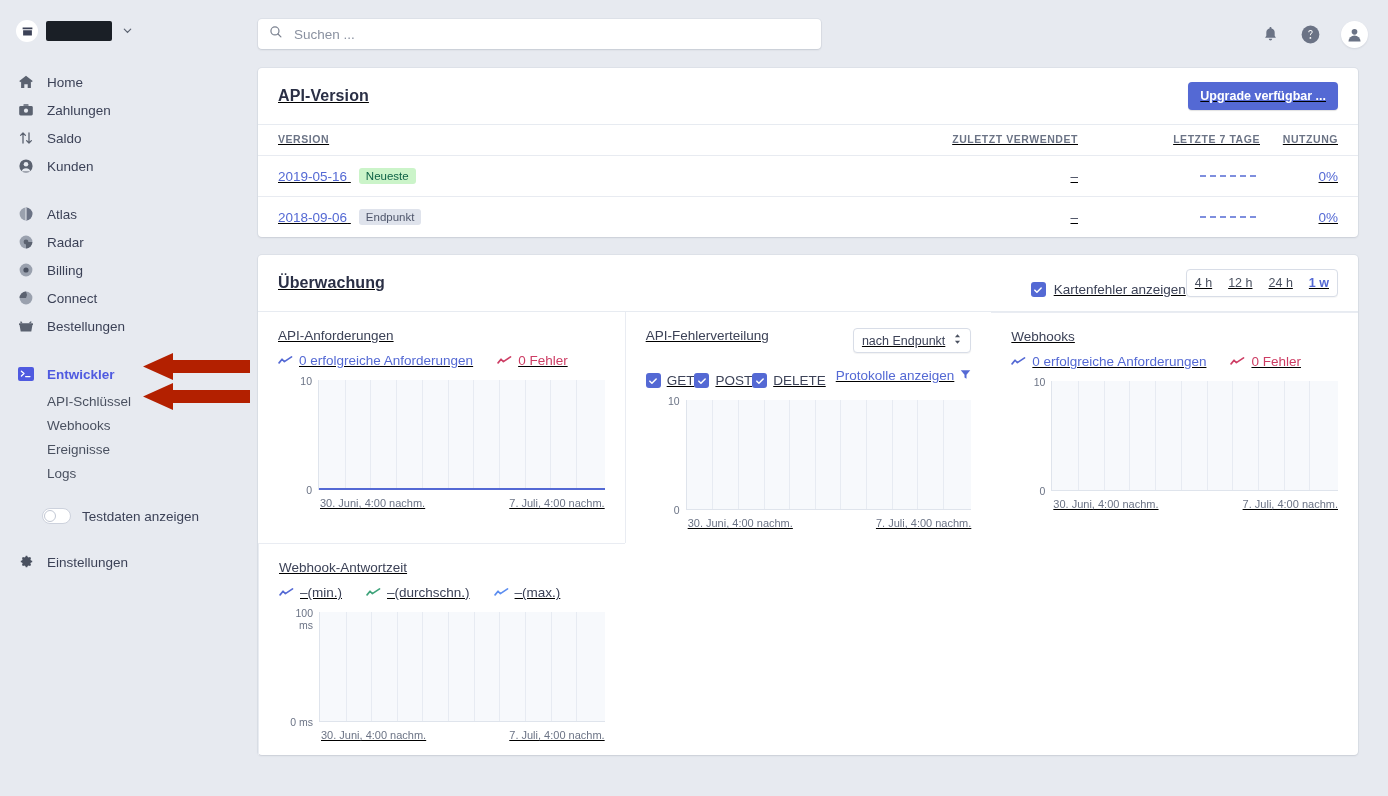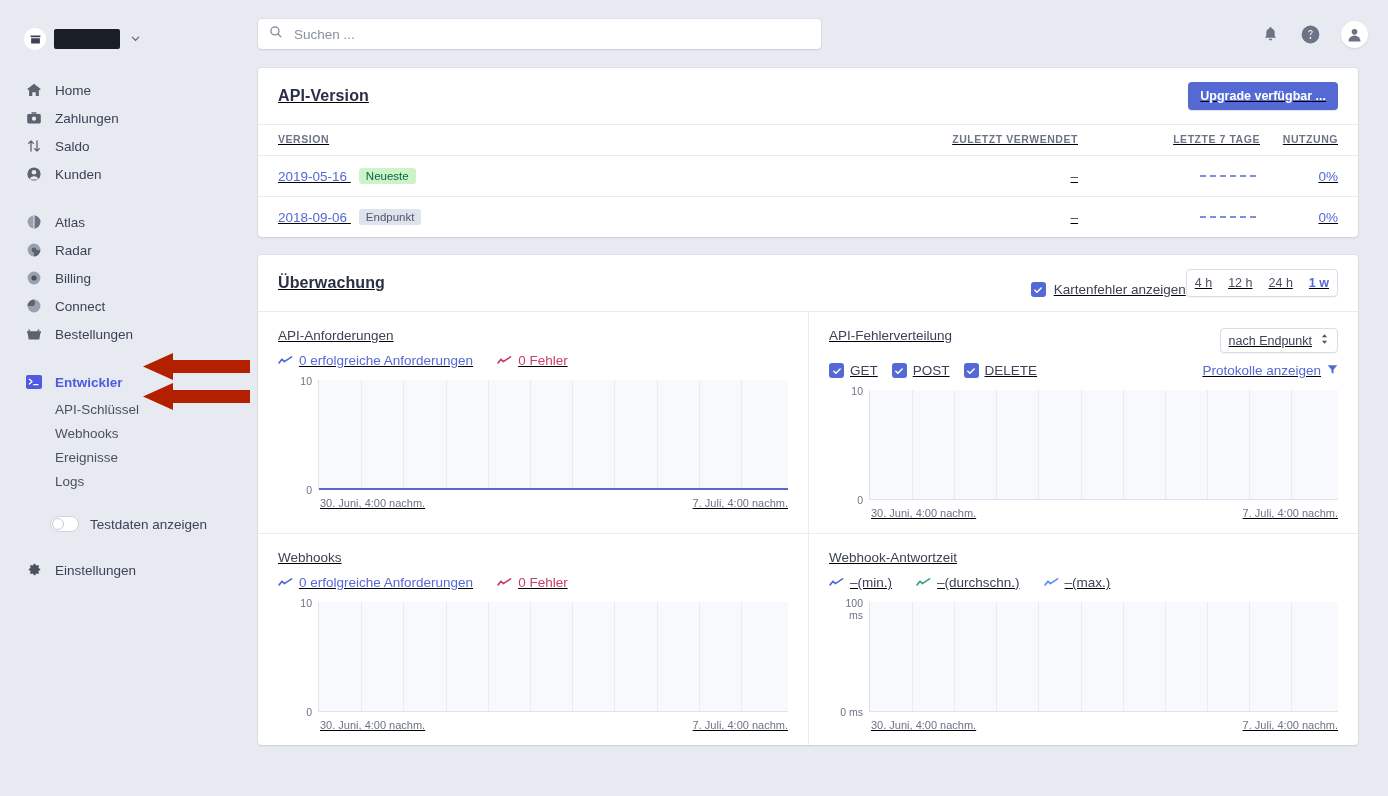--- a/index.html
+++ b/index.html
@@ -11,21 +11,21 @@
     background: #e7eaf0;
     font-family: "Liberation Sans", "DejaVu Sans", sans-serif;
     -webkit-font-smoothing: antialiased;
   }
   .app { position: relative; width: 1388px; height: 796px; display: flex; }
 
   
   .sidebar {
     width: 248px; min-width: 248px; height: 796px;
     background: #e7eaf0;
-    padding: 16px;
+    padding: 8px;
     position: relative;
   }
   .brand-row {
     display: flex; align-items: center;
     height: 46px; padding-left: 8px; gap: 8px;
   }
   .brand-logo {
     width: 22px; height: 22px; border-radius: 50%;
     background: #ffffff;
     display: flex; align-items: center; justify-content: center;
@@ -159,34 +159,34 @@
     box-shadow: 0 1px 1px rgba(0,0,0,.04);
   }
   .seg-btn {
     font-size: 12.5px; color: #4a5160;
     padding: 0 8px; line-height: 26px; cursor: pointer;
     white-space: nowrap;
   }
   .seg-btn.active { color: #5469d4; font-weight: 700; }
 
   
-  .chart-grid { display: grid; grid-template-columns: 1fr 1fr; }
+  .chart-grid { display: grid; grid-template-columns: 1fr 1fr 1fr; }
   .chart-cell { padding: 16px 20px 14px 20px; position: relative; }
   .chart-cell.right { border-left: 1px solid #e9ecf2; }
   .chart-cell.bottom { border-top: 1px solid #e9ecf2; }
   .chart-head-row { display: flex; align-items: flex-start; justify-content: space-between; }
   .chart-title { font-size: 13.5px; color: #3c4257; }
   .legend-row { display: flex; align-items: center; gap: 24px; margin-top: 10px; }
   .legend-item { display: flex; align-items: center; gap: 6px; font-size: 13.5px; }
   .legend-item.blue { color: #5469d4; }
   .legend-item.red { color: #cd3d64; }
   .legend-item.gray { color: #3c4257; }
   .legend-glyph { display: inline-flex; }
 
-  .chk-row { display: flex; align-items: flex-start; gap: 14px; margin-top: 10px; }
+  .chk-row { display: flex; align-items: flex-start; margin-top: 20px; }
   .chk-item { display: flex; align-items: center; gap: 6px; font-size: 13.5px; color: #3c4257; cursor: pointer; }
 
   .select-box {
     display: inline-flex; align-items: center; gap: 8px;
     border: 1px solid #d8dde7; border-radius: 4px; background: #fff;
     padding: 4px 8px; font-size: 12.5px; color: #3c4257; cursor: pointer;
     box-shadow: 0 1px 1px rgba(0,0,0,.05);
   }
   .link-right {
     margin-top: 10px; display: flex; align-items: center; gap: 6px;

